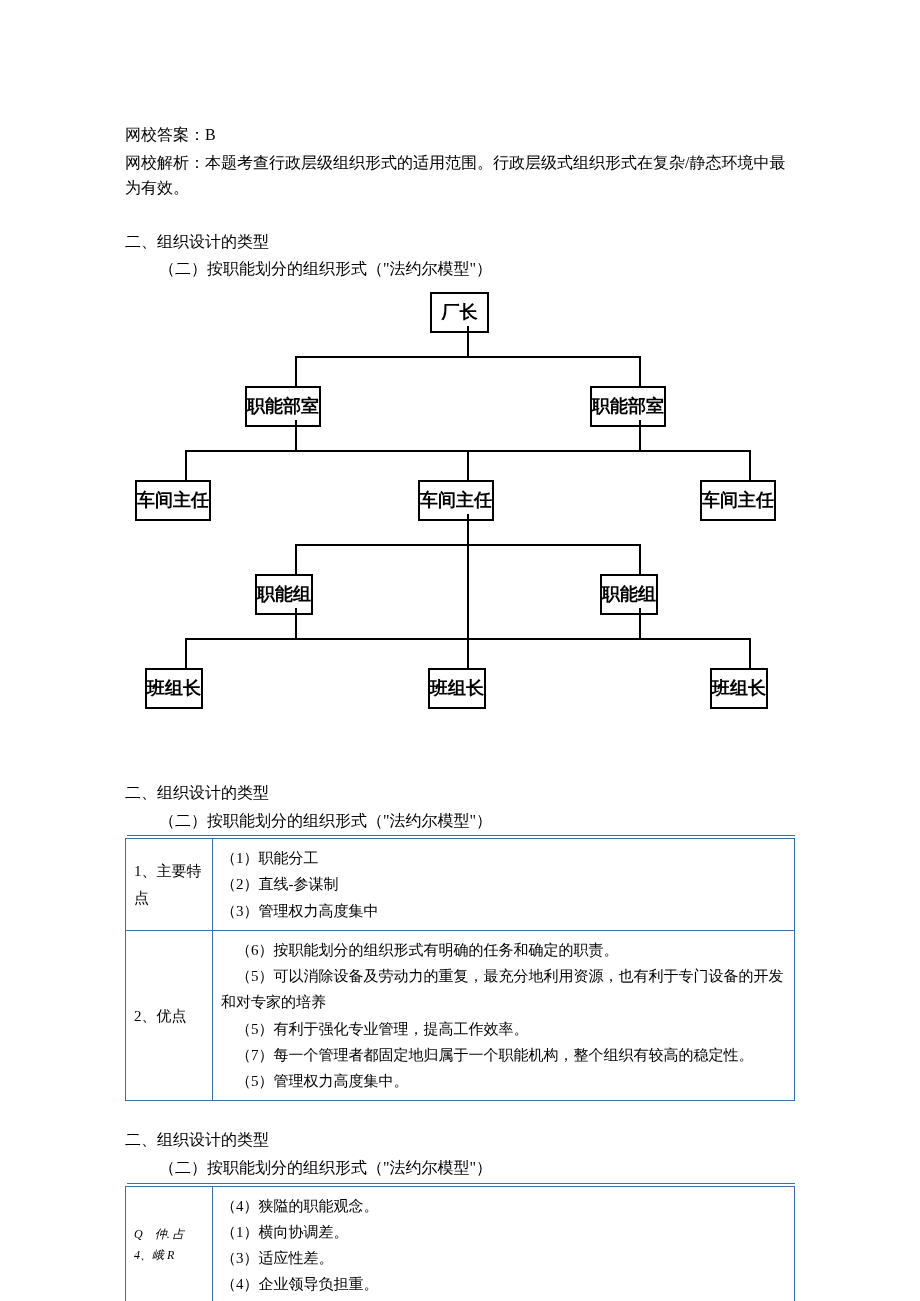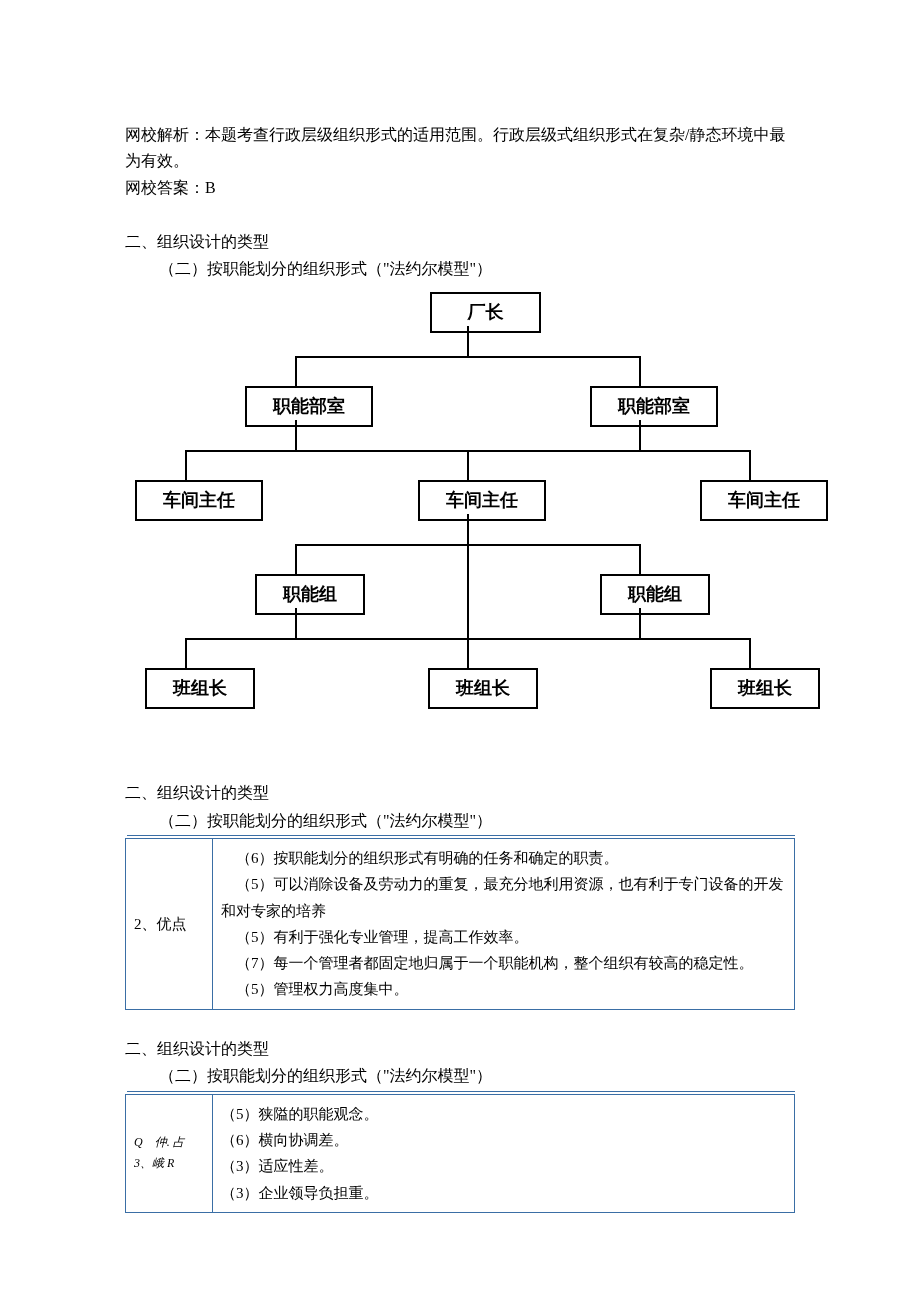--- a/index.html
+++ b/index.html
@@ -20,21 +20,21 @@
   .chart-wrap {
     position: relative;
     width: 700px;
     height: 480px;
     margin: 10px auto 8px auto;
   }
   .node {
     position: absolute;
     border: 2px solid #000;
     background: #fff;
-    padding: 4px 26px;
+    padding: 4px 0;
     font-weight: bold;
     font-family: "SimHei", "Heiti SC", sans-serif;
     font-size: 18px;
     text-align: center;
     white-space: nowrap;
   }
   .hline, .vline { position: absolute; background: #000; }
   .hline { height: 2px; }
   .vline { width: 2px; }
 
@@ -62,22 +62,22 @@
     font-size: 12px;
     font-style: italic;
     font-family: serif;
   }
 </style>
 </head>
 <body>
 
 <div class="page">
 
+  <p>网校答案：B</p>
   <p>网校解析：本题考查行政层级组织形式的适用范围。行政层级式组织形式在复杂/静态环境中最为有效。</p>
-  <p>网校答案：B</p>
 
   <div class="blockgap"></div>
 
   <p>二、组织设计的类型</p>
   <p class="indent">（二）按职能划分的组织形式（"法约尔模型"）</p>
 
   <div class="chart-wrap">
 
     <div class="node" style="left:305px; top:0; width:55px;">厂长</div>
     <div class="vline" style="left:342px; top:34px; height:30px;"></div>
@@ -119,20 +119,28 @@
     <div class="node" style="left:20px; top:376px;">班组长</div>
     <div class="node" style="left:303px; top:376px;">班组长</div>
     <div class="node" style="left:585px; top:376px;">班组长</div>
   </div>
 
   <p>二、组织设计的类型</p>
   <p class="indent section-line">（二）按职能划分的组织形式（"法约尔模型"）</p>
 
   <table>
     <tbody>
+        <tr>
+      <td class="leftcol">1、主要特点</td>
+      <td>
+        <div>（1）职能分工</div>
+        <div>（2）直线-参谋制</div>
+        <div>（3）管理权力高度集中</div>
+      </td>
+    </tr>
     <tr>
       <td class="leftcol">2、优点</td>
       <td>
         <div>　（6）按职能划分的组织形式有明确的任务和确定的职责。</div>
         <div>　（5）可以消除设备及劳动力的重复，最充分地利用资源，也有利于专门设备的开发和对专家的培养</div>
         <div>　（5）有利于强化专业管理，提高工作效率。</div>
         <div>　（7）每一个管理者都固定地归属于一个职能机构，整个组织有较高的稳定性。</div>
         <div>　（5）管理权力高度集中。</div>
       </td>
     </tr>
@@ -142,25 +150,25 @@
   <div class="blockgap"></div>
 
   <p>二、组织设计的类型</p>
   <p class="indent section-line">（二）按职能划分的组织形式（"法约尔模型"）</p>
 
   <table>
     <tbody>
         <tr>
       <td class="leftcol t3-left">
         <div>Q　仲. 占</div>
-        <div>3、峨 R</div>
+        <div>4、峨 R</div>
       </td>
       <td>
-        <div>（5）狭隘的职能观念。</div>
-        <div>（6）横向协调差。</div>
+        <div>（4）狭隘的职能观念。</div>
+        <div>（1）横向协调差。</div>
         <div>（3）适应性差。</div>
-        <div>（3）企业领导负担重。</div>
+        <div>（4）企业领导负担重。</div>
       </td>
     </tr>
   </tbody>
     </table>
 
 </div>
 
 </body></html>

